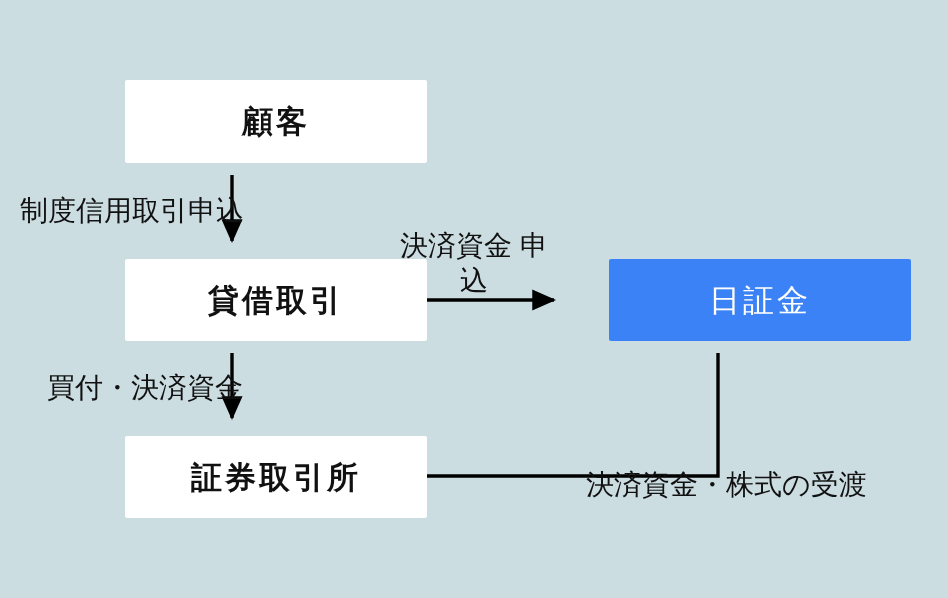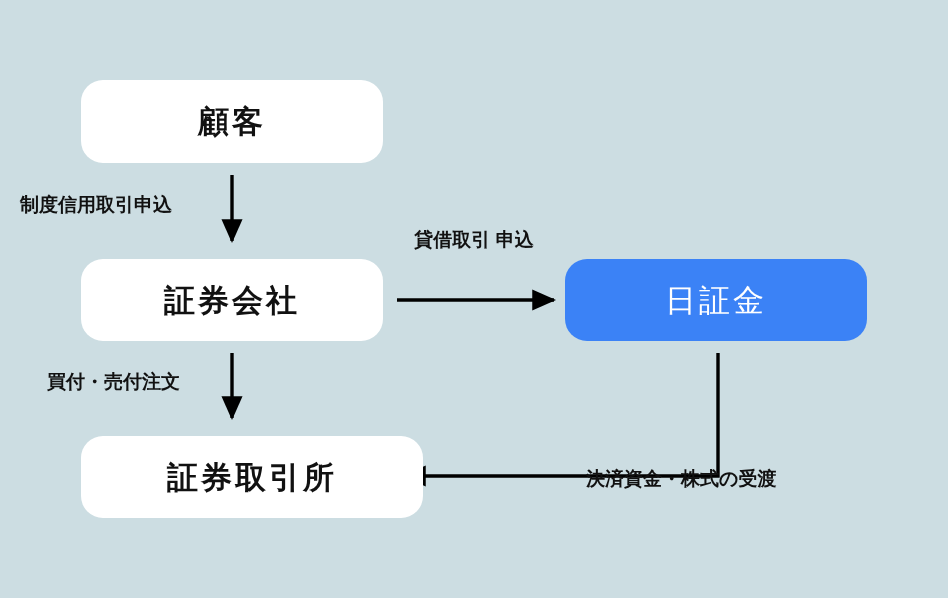--- a/index.html
+++ b/index.html
@@ -25,22 +25,23 @@
     top: 0;
     width: 948px;
     height: 598px;
     pointer-events: none;
   }
   .node {
     position: absolute;
     display: flex;
     align-items: center;
     justify-content: center;
-    border-radius: 22px;
+    border-radius: 2px;
     box-sizing: border-box;
+    margin-left: 44px;
   }
   .node-white {
     background: #ffffff;
   }
   .node-accent {
     background: #3b82f6;
   }
   .node-label {
     font-size: 31px;
     letter-spacing: 3px;
@@ -51,28 +52,28 @@
     color: #111111;
     font-weight: bold;
   }
   .node-accent .node-label {
     color: #ffffff;
     font-weight: normal;
   }
   
   #node-customer    { left: 81px;  top: 80px;  width: 302px; height: 83px; }
   #node-brokerage   { left: 81px;  top: 259px; width: 302px; height: 82px; }
-  #node-exchange    { left: 81px;  top: 436px; width: 342px; height: 82px; }
+  #node-exchange    { left: 81px;  top: 436px; width: 302px; height: 82px; }
   #node-nisshokin   { left: 565px; top: 259px; width: 302px; height: 82px; }
 
   .edge-label {
     position: absolute;
     color: #111111;
-    font-size: 19px;
-    font-weight: bold;
+    font-size: 28px;
+    font-weight: normal;
     line-height: 1.26;
     white-space: pre;
     letter-spacing: 0px;
   }
   #label-margin-apply {
     left: 20px;
     top: 193px;
   }
   #label-buy-sell-order {
     left: 47px;
@@ -117,33 +118,33 @@
     <g>
       <path d="M718,353 L718,476 L404,476" fill="none" stroke="#000000" stroke-width="3.4" marker-end="url(#arrowhead)"></path>
     </g>
   </svg>
 
   <div class="node node-white" id="node-customer">
     <span class="node-label">顧客</span>
   </div>
 
   <div class="node node-white" id="node-brokerage">
-    <span class="node-label">証券会社</span>
+    <span class="node-label">貸借取引</span>
   </div>
 
   <div class="node node-white" id="node-exchange">
     <span class="node-label">証券取引所</span>
   </div>
 
   <div class="node node-accent" id="node-nisshokin">
     <span class="node-label">日証金</span>
   </div>
 
   <div class="edge-label" id="label-margin-apply">制度信用取引申込</div>
 
-  <div class="edge-label" id="label-buy-sell-order">買付・売付注文</div>
+  <div class="edge-label" id="label-buy-sell-order">買付・決済資金</div>
 
-  <div class="edge-label" id="label-lending-apply">貸借取引
+  <div class="edge-label" id="label-lending-apply">決済資金
 申込</div>
 
   <div class="edge-label" id="label-settlement">決済資金・株式の受渡</div>
 
 </div>
 
 </body></html>

